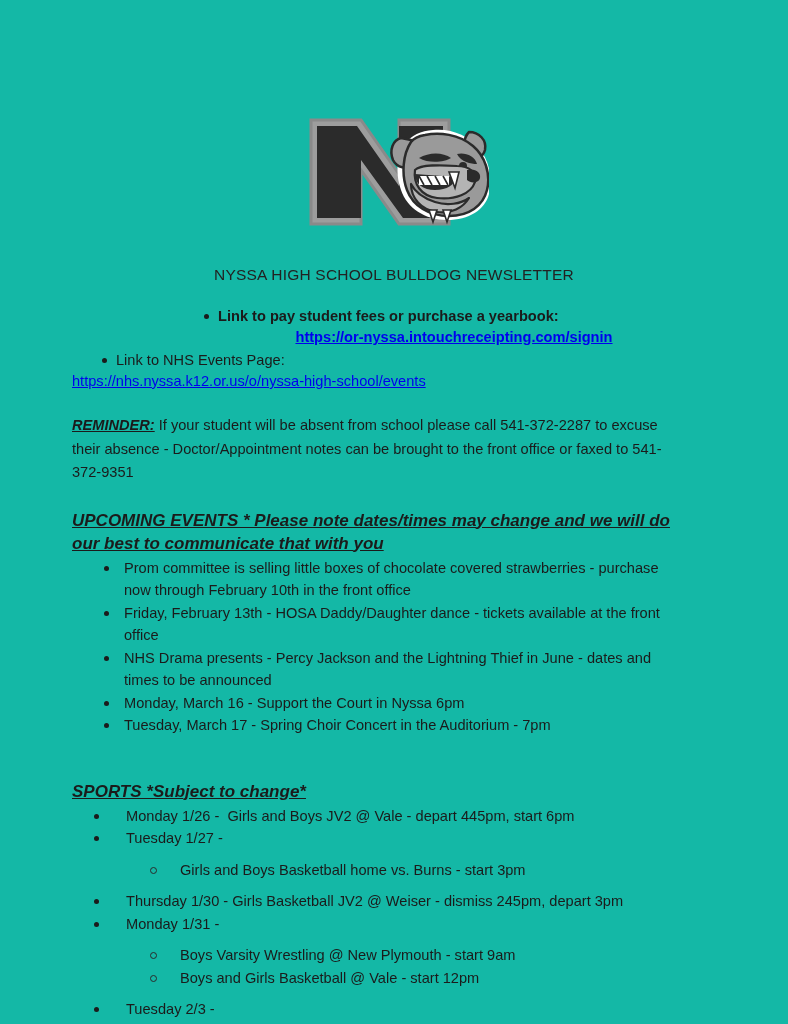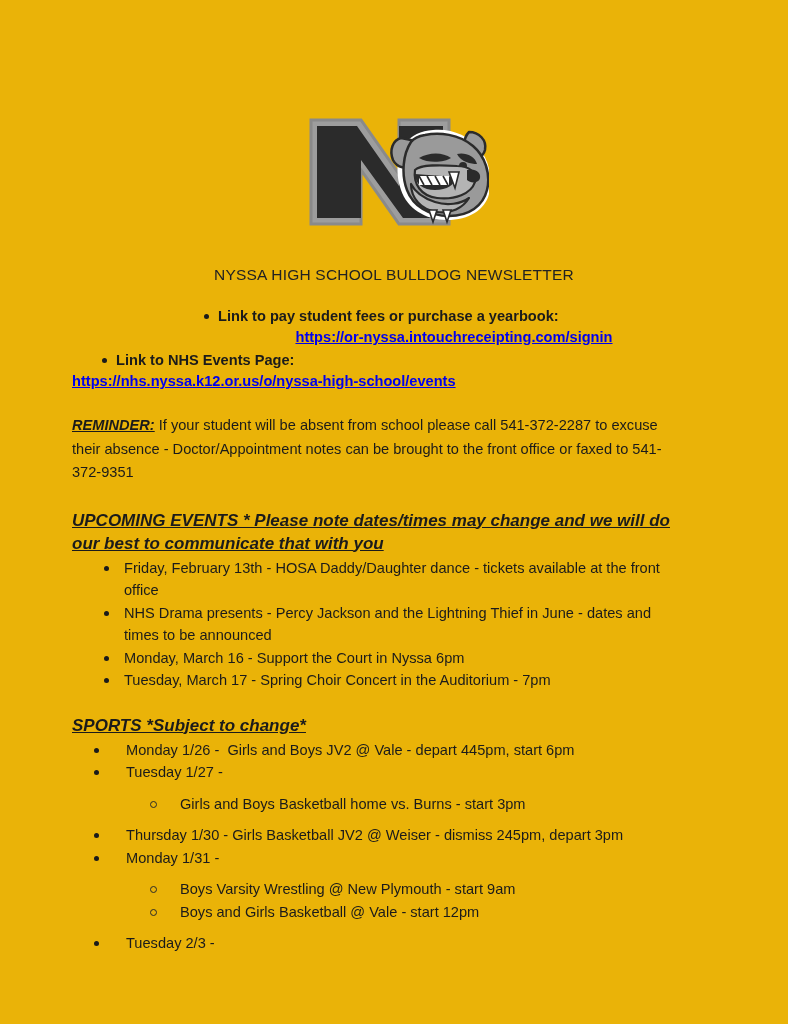--- a/index.html
+++ b/index.html
@@ -12,21 +12,21 @@
     height: 1024px;
     overflow: hidden;
     font-family: "Liberation Sans", sans-serif;
     color: #1b1b1b;
     position: relative;
   }
 
   .page {
     position: absolute;
     inset: 0;
-    background: #eab308;
+    background: #14b8a6;
   }
 
   
   .logo-wrap {
     position: absolute;
     left: 0;
     right: 0;
     top: 112px;
     display: flex;
     justify-content: center;
@@ -78,21 +78,21 @@
   .link-item-1 .url {
     display: block;
     text-align: center;
     padding-left: 14px;
     text-decoration: underline;
   }
 
   .link-item-2 {
     display: block;
     position: relative;
-    font-weight: bold;
+    font-weight: normal;
     font-size: 14.6px;
     line-height: 21px;
     padding-left: 44px;
     margin-top: 2px;
   }
   .link-item-2 .bullet {
     position: absolute;
     left: 30px;
     top: 8px;
     width: 5px;
@@ -122,21 +122,21 @@
     font-size: 17px;
     line-height: 23px;
     font-weight: bold;
     font-style: italic;
     margin-top: 24px;
   }
   .section-head .u {
     text-decoration: underline;
     display: inline;
   }
-  .section-head.sports { margin-top: 22px; }
+  .section-head.sports { margin-top: 43px; }
 
   
   ul.lvl1 {
     list-style: none;
     margin: 2px 0 0 0;
     padding: 0;
   }
   ul.lvl1 > li {
     position: relative;
     font-size: 14.6px;
@@ -252,20 +252,24 @@
 
     <div class="para">
       <span class="lead">REMINDER:</span><span> If your student will be absent from school please call 541-372-2287 to excuse their absence - Doctor/Appointment notes can be brought to the front office or faxed to 541-372-9351</span>
     </div>
 
     <div class="section-head">
       <span class="u">UPCOMING EVENTS * Please note dates/times may change and we will do our best to communicate that with you</span>
     </div>
 
     <ul class="lvl1">
+      <li>
+        <span class="bullet"></span>
+        <span>Prom committee is selling little boxes of chocolate covered strawberries - purchase now through February 10th in the front office</span>
+      </li>
       <li>
         <span class="bullet"></span>
         <span>Friday, February 13th - HOSA Daddy/Daughter dance - tickets available at the front office</span>
       </li>
       <li>
         <span class="bullet"></span>
         <span>NHS Drama presents - Percy Jackson and the Lightning Thief in June - dates and times to be announced</span>
       </li>
       <li>
         <span class="bullet"></span>

